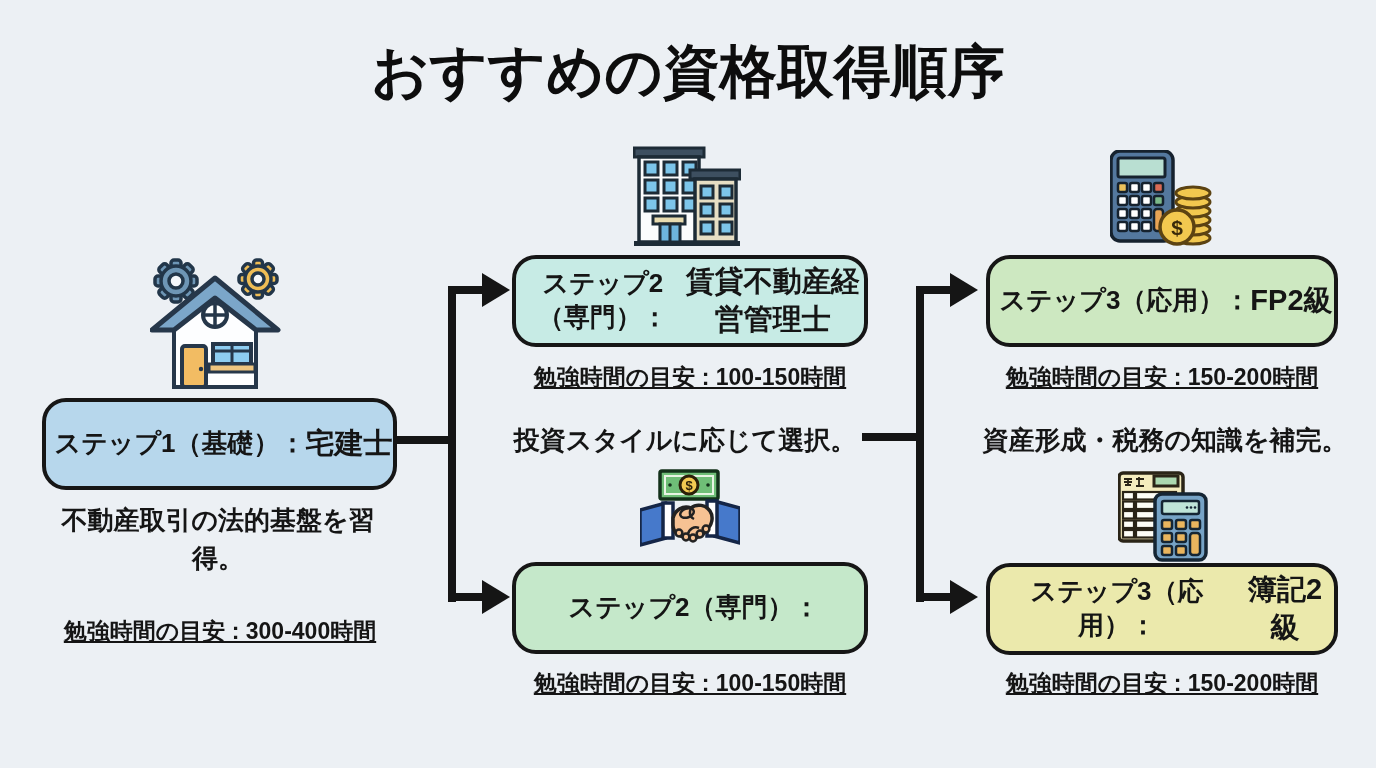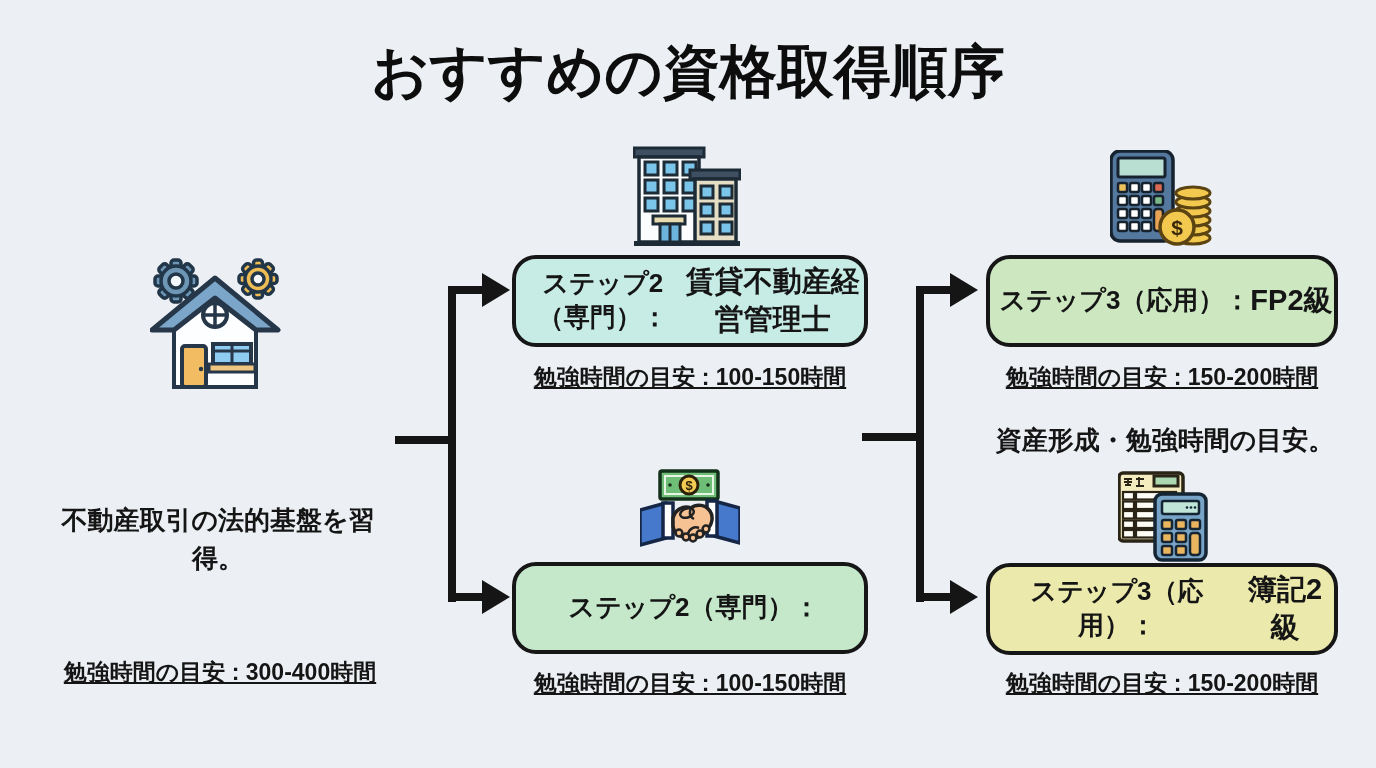--- a/index.html
+++ b/index.html
@@ -27,21 +27,21 @@
   .box-step2b{left:512px; top:562px; width:356px; height:92px; background:#c5e8ca;}
   .box-step3a{left:986px; top:255px; width:352px; height:92px; background:#cde8c1;}
   .box-step3b{left:986px; top:563px; width:352px; height:92px; background:#ebe9ac;}
   .desc{
     position:absolute; left:53px; top:502px; width:330px;
     text-align:center; font-size:26px; font-weight:700; line-height:1.45;
   }
   .study{
     position:absolute; text-align:center; font-size:23px; font-weight:800;text-decoration:underline;
   }
-  .study-1{left:30px; top:616px; width:380px;margin-top:41px;}
+  .study-1{left:30px; top:616px; width:380px;}
   .study-2a{left:512px; top:362px; width:356px;}
   .study-2b{left:512px; top:668px; width:356px;}
   .study-3a{left:978px; top:362px; width:368px;}
   .study-3b{left:978px; top:668px; width:368px;}
   .note{
     position:absolute; text-align:center; font-size:26px; font-weight:800;
   }
   .note-2{left:500px; top:423px; width:370px;}
   .note-3{left:972px; top:423px; width:386px;}
   .line{position:absolute; background:#151515;}
@@ -86,20 +86,24 @@
     <line x1="53" y1="63" x2="77" y2="63" stroke="#26374a" stroke-width="3.5"></line>
     <line x1="65" y1="51" x2="65" y2="75" stroke="#26374a" stroke-width="3.5"></line>
     <rect x="32" y="94" width="24" height="41" rx="3" fill="#f2bc63" stroke="#26374a" stroke-width="4"></rect>
     <circle cx="51" cy="117" r="2.2" fill="#26374a"></circle>
     <rect x="63" y="92" width="38" height="20" fill="#8ecdf1" stroke="#26374a" stroke-width="4"></rect>
     <line x1="82" y1="92" x2="82" y2="112" stroke="#26374a" stroke-width="3"></line>
     <line x1="63" y1="99" x2="101" y2="99" stroke="#26374a" stroke-width="3"></line>
     <rect x="59" y="112" width="46" height="8" fill="#efc57f" stroke="#26374a" stroke-width="3"></rect>
   </svg>
 
+  <div class="stepbox box-step1">
+    <div class="l1">ステップ1（基礎）：</div>
+    <div class="l2">宅建士</div>
+  </div>
   <div class="desc">不動産取引の法的基盤を習得。</div>
   <div class="study study-1">勉強時間の目安 : 300-400時間</div>
 
   <div class="line" style="left:395px; top:436px; width:60px; height:8px;"></div>
   <div class="line" style="left:448px; top:286px; width:8px; height:316px;"></div>
   <div class="line" style="left:448px; top:286px; width:38px; height:8px;"></div>
   <div class="arrowhead" style="left:482px; top:273px;"></div>
   <div class="line" style="left:448px; top:593px; width:38px; height:8px;"></div>
   <div class="arrowhead" style="left:482px; top:580px;"></div>
 
@@ -134,20 +138,21 @@
       <rect x="1" y="95" width="106" height="5" fill="#1d2b36" stroke="none"></rect>
     </g>
   </svg>
 
   <div class="stepbox box-step2a">
     <div class="l1">ステップ2（専門）：</div>
     <div class="l2">賃貸不動産経営管理士</div>
   </div>
   <div class="study study-2a">勉強時間の目安 : 100-150時間</div>
 
+  <div class="note note-2">投資スタイルに応じて選択。</div>
   <div class="line" style="left:862px; top:433px; width:62px; height:8px;"></div>
 
   <svg class="icon" style="left:640px; top:468px;" width="100" height="95" viewBox="0 0 100 95">
 
     <rect x="20" y="3" width="58" height="28" rx="2" fill="#6fbe77" stroke="#13301a" stroke-width="3.5"></rect>
     <rect x="25" y="8" width="48" height="18" fill="none" stroke="#e8f4e4" stroke-width="2"></rect>
     <circle cx="30" cy="17" r="1.8" fill="#13301a"></circle>
     <circle cx="68" cy="17" r="1.8" fill="#13301a"></circle>
     <circle cx="49" cy="17" r="9" fill="#f2ca52" stroke="#2a1f08" stroke-width="3"></circle>
     <text x="49" y="21.5" font-size="13" font-weight="bold" text-anchor="middle" fill="#2a1f08">$</text>
@@ -212,21 +217,21 @@
     <circle cx="67" cy="77" r="17" fill="#f2c84f" stroke="#5c4312" stroke-width="3.5"></circle>
     <text x="67" y="85" font-size="21" font-weight="bold" text-anchor="middle" fill="#3a2a0a">$</text>
   </svg>
 
   <div class="stepbox box-step3a">
     <div class="l1">ステップ3（応用）：</div>
     <div class="l2">FP2級</div>
   </div>
   <div class="study study-3a">勉強時間の目安 : 150-200時間</div>
 
-  <div class="note note-3">資産形成・勉強時間の目安。</div>
+  <div class="note note-3">資産形成・税務の知識を補完。</div>
 
   <svg class="icon" style="left:1118px; top:470px;" width="90" height="92" viewBox="0 0 90 92">
     <rect x="1" y="3" width="64" height="68" rx="4" fill="#f4ecbe" stroke="#2a2417" stroke-width="3.5"></rect>
     <g stroke="#2a2417" stroke-width="1.8" fill="none">
       <path d="M6,9 h8 M6,12 h8 M7,15 h6 M10,9 v7"></path>
       <path d="M18,9 h8 M21,7 v9 M18,16 h8"></path>
     </g>
     <rect x="36" y="6" width="24" height="10" fill="#abd8b0" stroke="#2a2417" stroke-width="3"></rect>
     <g fill="#fdfdf6" stroke="#2a2417" stroke-width="2.2">
       <rect x="5" y="22" width="11" height="7.5"></rect>

